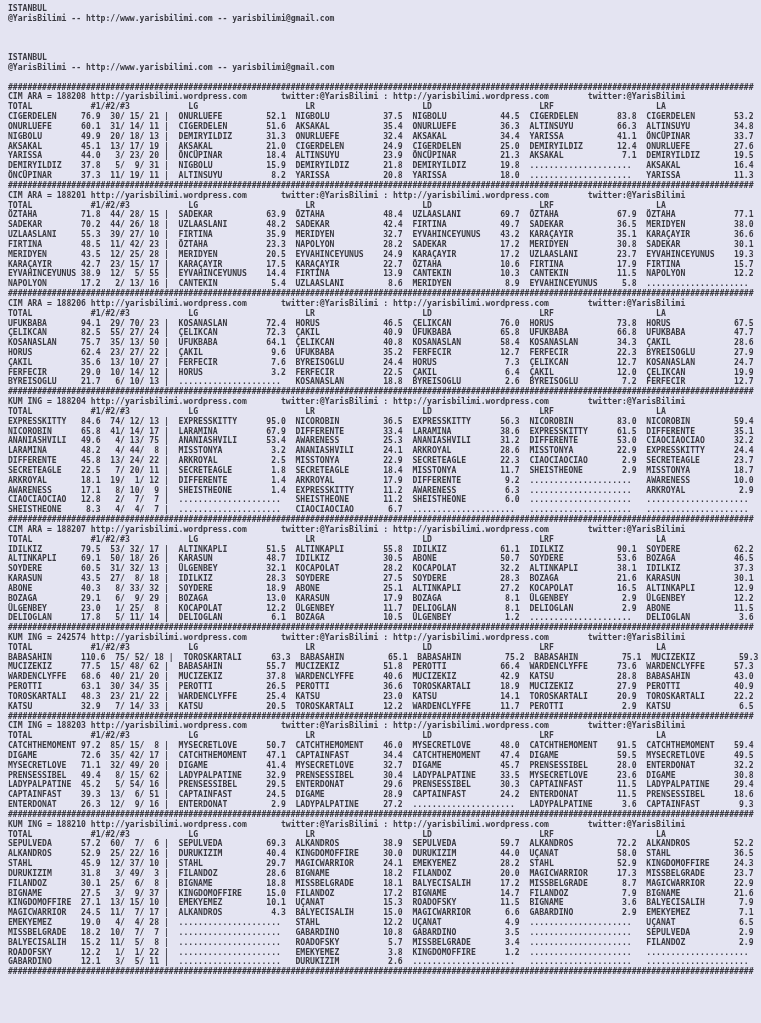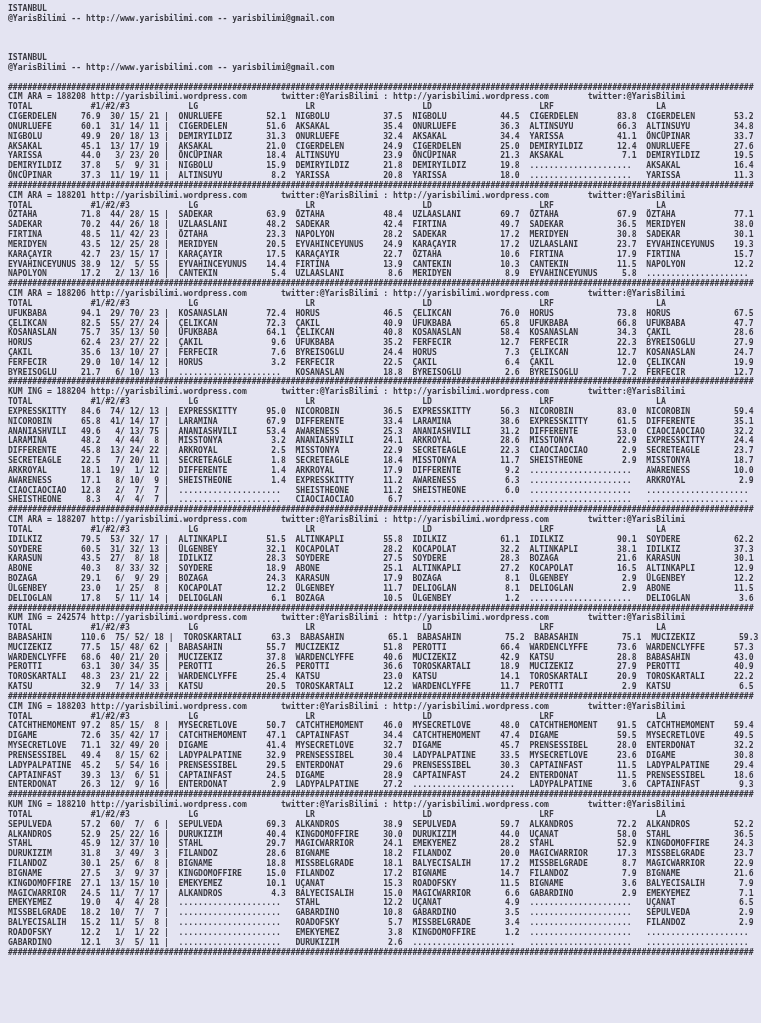--- a/index.html
+++ b/index.html
@@ -42,20 +42,21 @@
       <div class="ln">NIGBOLU        49.9  20/ 18/ 13 |  DEMIRYILDIZ       31.3  ONURLUEFE         32.4  AKSAKAL           34.4  YARISSA           41.1  ÖNCÜPINAR         33.7</div>
       <div class="ln">AKSAKAL        45.1  13/ 17/ 19 |  AKSAKAL           21.0  CIGERDELEN        24.9  CIGERDELEN        25.0  DEMIRYILDIZ       12.4  ONURLUEFE         27.6</div>
       <div class="ln">YARISSA        44.0   3/ 23/ 20 |  ÖNCÜPINAR         18.4  ALTINSUYU         23.9  ÖNCÜPINAR         21.3  AKSAKAL            7.1  DEMIRYILDIZ       19.5</div>
       <div class="ln">DEMIRYILDIZ    37.8   5/  9/ 31 |  NIGBOLU           15.9  DEMIRYILDIZ       21.8  DEMIRYILDIZ       19.8  .....................   AKSAKAL           16.4</div>
       <div class="ln">ÖNCÜPINAR      37.3  11/ 19/ 11 |  ALTINSUYU          8.2  YARISSA           20.8  YARISSA           18.0  .....................   YARISSA           11.3</div>
       <div class="ln">#########################################################################################################################################################</div>
       <div class="ln">CIM ARA = 188201 http://yarisbilimi.wordpress.com       twitter:@YarisBilimi : http://yarisbilimi.wordpress.com        twitter:@YarisBilimi</div>
       <div class="ln">TOTAL            #1/#2/#3            LG                      LR                      LD                      LRF                     LA</div>
       <div class="ln">ÖZTAHA         71.8  44/ 28/ 15 |  SADEKAR           63.9  ÖZTAHA            48.4  UZLAASLANI        69.7  ÖZTAHA            67.9  ÖZTAHA            77.1</div>
       <div class="ln">SADEKAR        70.2  44/ 26/ 18 |  UZLAASLANI        48.2  SADEKAR           42.4  FIRTINA           49.7  SADEKAR           36.5  MERIDYEN          38.0</div>
+      <div class="ln">UZLAASLANI     55.3  39/ 27/ 10 |  FIRTINA           35.9  MERIDYEN          32.7  EYVAHINCEYUNUS    43.2  KARAÇAYIR         35.1  KARAÇAYIR         36.6</div>
       <div class="ln">FIRTINA        48.5  11/ 42/ 23 |  ÖZTAHA            23.3  NAPOLYON          28.2  SADEKAR           17.2  MERIDYEN          30.8  SADEKAR           30.1</div>
       <div class="ln">MERIDYEN       43.5  12/ 25/ 28 |  MERIDYEN          20.5  EYVAHINCEYUNUS    24.9  KARAÇAYIR         17.2  UZLAASLANI        23.7  EYVAHINCEYUNUS    19.3</div>
       <div class="ln">KARAÇAYIR      42.7  23/ 15/ 17 |  KARAÇAYIR         17.5  KARAÇAYIR         22.7  ÖZTAHA            10.6  FIRTINA           17.9  FIRTINA           15.7</div>
       <div class="ln">EYVAHINCEYUNUS 38.9  12/  5/ 55 |  EYVAHINCEYUNUS    14.4  FIRTINA           13.9  CANTEKIN          10.3  CANTEKIN          11.5  NAPOLYON          12.2</div>
       <div class="ln">NAPOLYON       17.2   2/ 13/ 16 |  CANTEKIN           5.4  UZLAASLANI         8.6  MERIDYEN           8.9  EYVAHINCEYUNUS     5.8  ..................... </div>
       <div class="ln">#########################################################################################################################################################</div>
       <div class="ln">CIM ARA = 188206 http://yarisbilimi.wordpress.com       twitter:@YarisBilimi : http://yarisbilimi.wordpress.com        twitter:@YarisBilimi</div>
       <div class="ln">TOTAL            #1/#2/#3            LG                      LR                      LD                      LRF                     LA</div>
       <div class="ln">UFUKBABA       94.1  29/ 70/ 23 |  KOSANASLAN        72.4  HORUS             46.5  ÇELIKCAN          76.0  HORUS             73.8  HORUS             67.5</div>
       <div class="ln">ÇELIKCAN       82.5  55/ 27/ 24 |  ÇELIKCAN          72.3  ÇAKIL             40.9  UFUKBABA          65.8  UFUKBABA          66.8  UFUKBABA          47.7</div>
@@ -74,24 +75,25 @@
       <div class="ln">DIFFERENTE     45.8  13/ 24/ 22 |  ARKROYAL           2.5  MISSTONYA         22.9  SECRETEAGLE       22.3  CIAOCIAOCIAO       2.9  SECRETEAGLE       23.7</div>
       <div class="ln">SECRETEAGLE    22.5   7/ 20/ 11 |  SECRETEAGLE        1.8  SECRETEAGLE       18.4  MISSTONYA         11.7  SHEISTHEONE        2.9  MISSTONYA         18.7</div>
       <div class="ln">ARKROYAL       18.1  19/  1/ 12 |  DIFFERENTE         1.4  ARKROYAL          17.9  DIFFERENTE         9.2  .....................   AWARENESS         10.0</div>
       <div class="ln">AWARENESS      17.1   8/ 10/  9 |  SHEISTHEONE        1.4  EXPRESSKITTY      11.2  AWARENESS          6.3  .....................   ARKROYAL           2.9</div>
       <div class="ln">CIAOCIAOCIAO   12.8   2/  7/  7 |  .....................   SHEISTHEONE       11.2  SHEISTHEONE        6.0  .....................   ..................... </div>
       <div class="ln">SHEISTHEONE     8.3   4/  4/  7 |  .....................   CIAOCIAOCIAO       6.7  .....................   .....................   ..................... </div>
       <div class="ln">#########################################################################################################################################################</div>
       <div class="ln">CIM ARA = 188207 http://yarisbilimi.wordpress.com       twitter:@YarisBilimi : http://yarisbilimi.wordpress.com        twitter:@YarisBilimi</div>
       <div class="ln">TOTAL            #1/#2/#3            LG                      LR                      LD                      LRF                     LA</div>
       <div class="ln">IDILKIZ        79.5  53/ 32/ 17 |  ALTINKAPLI        51.5  ALTINKAPLI        55.8  IDILKIZ           61.1  IDILKIZ           90.1  SOYDERE           62.2</div>
+      <div class="ln">ALTINKAPLI     69.1  50/ 18/ 26 |  KARASUN           48.7  IDILKIZ           30.5  ABONE             50.7  SOYDERE           53.6  BOZAGA            46.5</div>
       <div class="ln">SOYDERE        60.5  31/ 32/ 13 |  ÜLGENBEY          32.1  KOCAPOLAT         28.2  KOCAPOLAT         32.2  ALTINKAPLI        38.1  IDILKIZ           37.3</div>
       <div class="ln">KARASUN        43.5  27/  8/ 18 |  IDILKIZ           28.3  SOYDERE           27.5  SOYDERE           28.3  BOZAGA            21.6  KARASUN           30.1</div>
       <div class="ln">ABONE          40.3   8/ 33/ 32 |  SOYDERE           18.9  ABONE             25.1  ALTINKAPLI        27.2  KOCAPOLAT         16.5  ALTINKAPLI        12.9</div>
-      <div class="ln">BOZAGA         29.1   6/  9/ 29 |  BOZAGA            24.3  KARASUN           17.9  BOZAGA             8.1  ÜLGENBEY           2.9  ÜLGENBEY          12.2</div>
+      <div class="ln">BOZAGA         29.1   6/  9/ 29 |  BOZAGA            13.0  KARASUN           17.9  BOZAGA             8.1  ÜLGENBEY           2.9  ÜLGENBEY          12.2</div>
       <div class="ln">ÜLGENBEY       23.0   1/ 25/  8 |  KOCAPOLAT         12.2  ÜLGENBEY          11.7  DELIOGLAN          8.1  DELIOGLAN          2.9  ABONE             11.5</div>
       <div class="ln">DELIOGLAN      17.8   5/ 11/ 14 |  DELIOGLAN          6.1  BOZAGA            10.5  ÜLGENBEY           1.2  .....................   DELIOGLAN          3.6</div>
       <div class="ln">#########################################################################################################################################################</div>
       <div class="ln">KUM ING = 242574 http://yarisbilimi.wordpress.com       twitter:@YarisBilimi : http://yarisbilimi.wordpress.com        twitter:@YarisBilimi</div>
       <div class="ln">TOTAL            #1/#2/#3            LG                      LR                      LD                      LRF                     LA</div>
       <div class="ln">BABASAHIN      110.6  75/ 52/ 18 |  TOROSKARTALI      63.3  BABASAHIN         65.1  BABASAHIN         75.2  BABASAHIN         75.1  MUCIZEKIZ         59.3</div>
       <div class="ln">MUCIZEKIZ      77.5  15/ 48/ 62 |  BABASAHIN         55.7  MUCIZEKIZ         51.8  PEROTTI           66.4  WARDENCLYFFE      73.6  WARDENCLYFFE      57.3</div>
       <div class="ln">WARDENCLYFFE   68.6  40/ 21/ 20 |  MUCIZEKIZ         37.8  WARDENCLYFFE      40.6  MUCIZEKIZ         42.9  KATSU             28.8  BABASAHIN         43.0</div>
       <div class="ln">PEROTTI        63.1  30/ 34/ 35 |  PEROTTI           26.5  PEROTTI           36.6  TOROSKARTALI      18.9  MUCIZEKIZ         27.9  PEROTTI           40.9</div>
       <div class="ln">TOROSKARTALI   48.3  23/ 21/ 22 |  WARDENCLYFFE      25.4  KATSU             23.0  KATSU             14.1  TOROSKARTALI      20.9  TOROSKARTALI      22.2</div>

